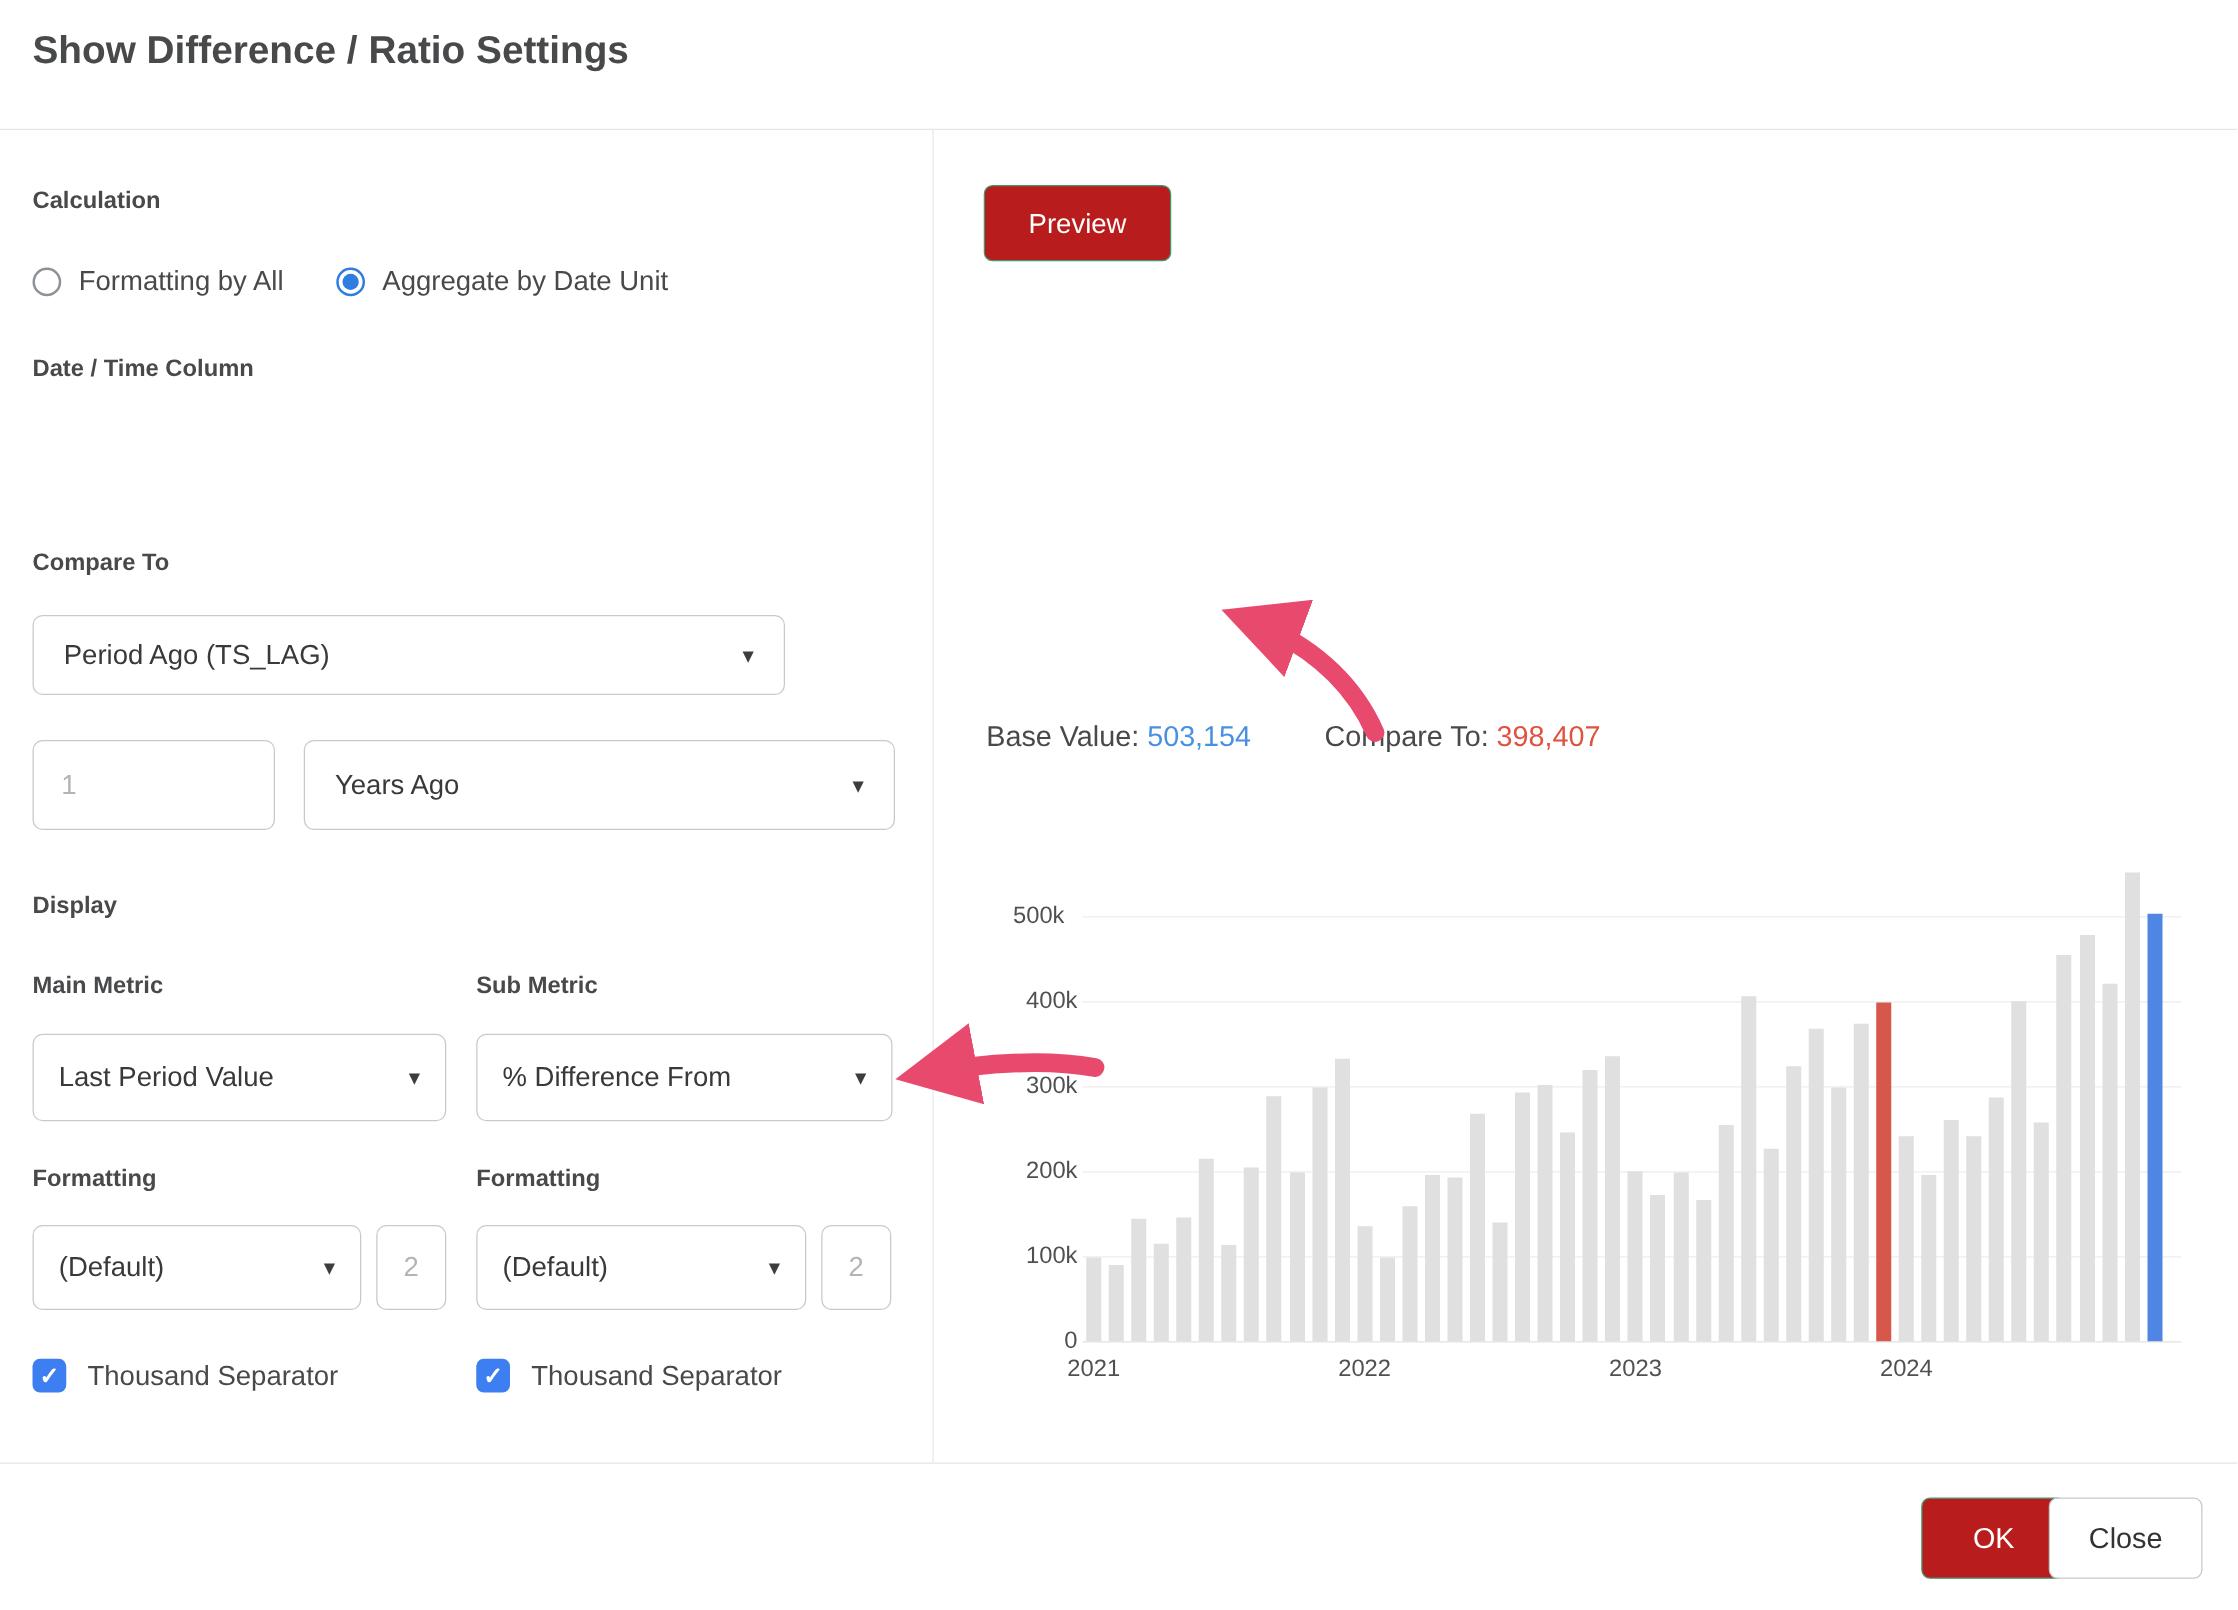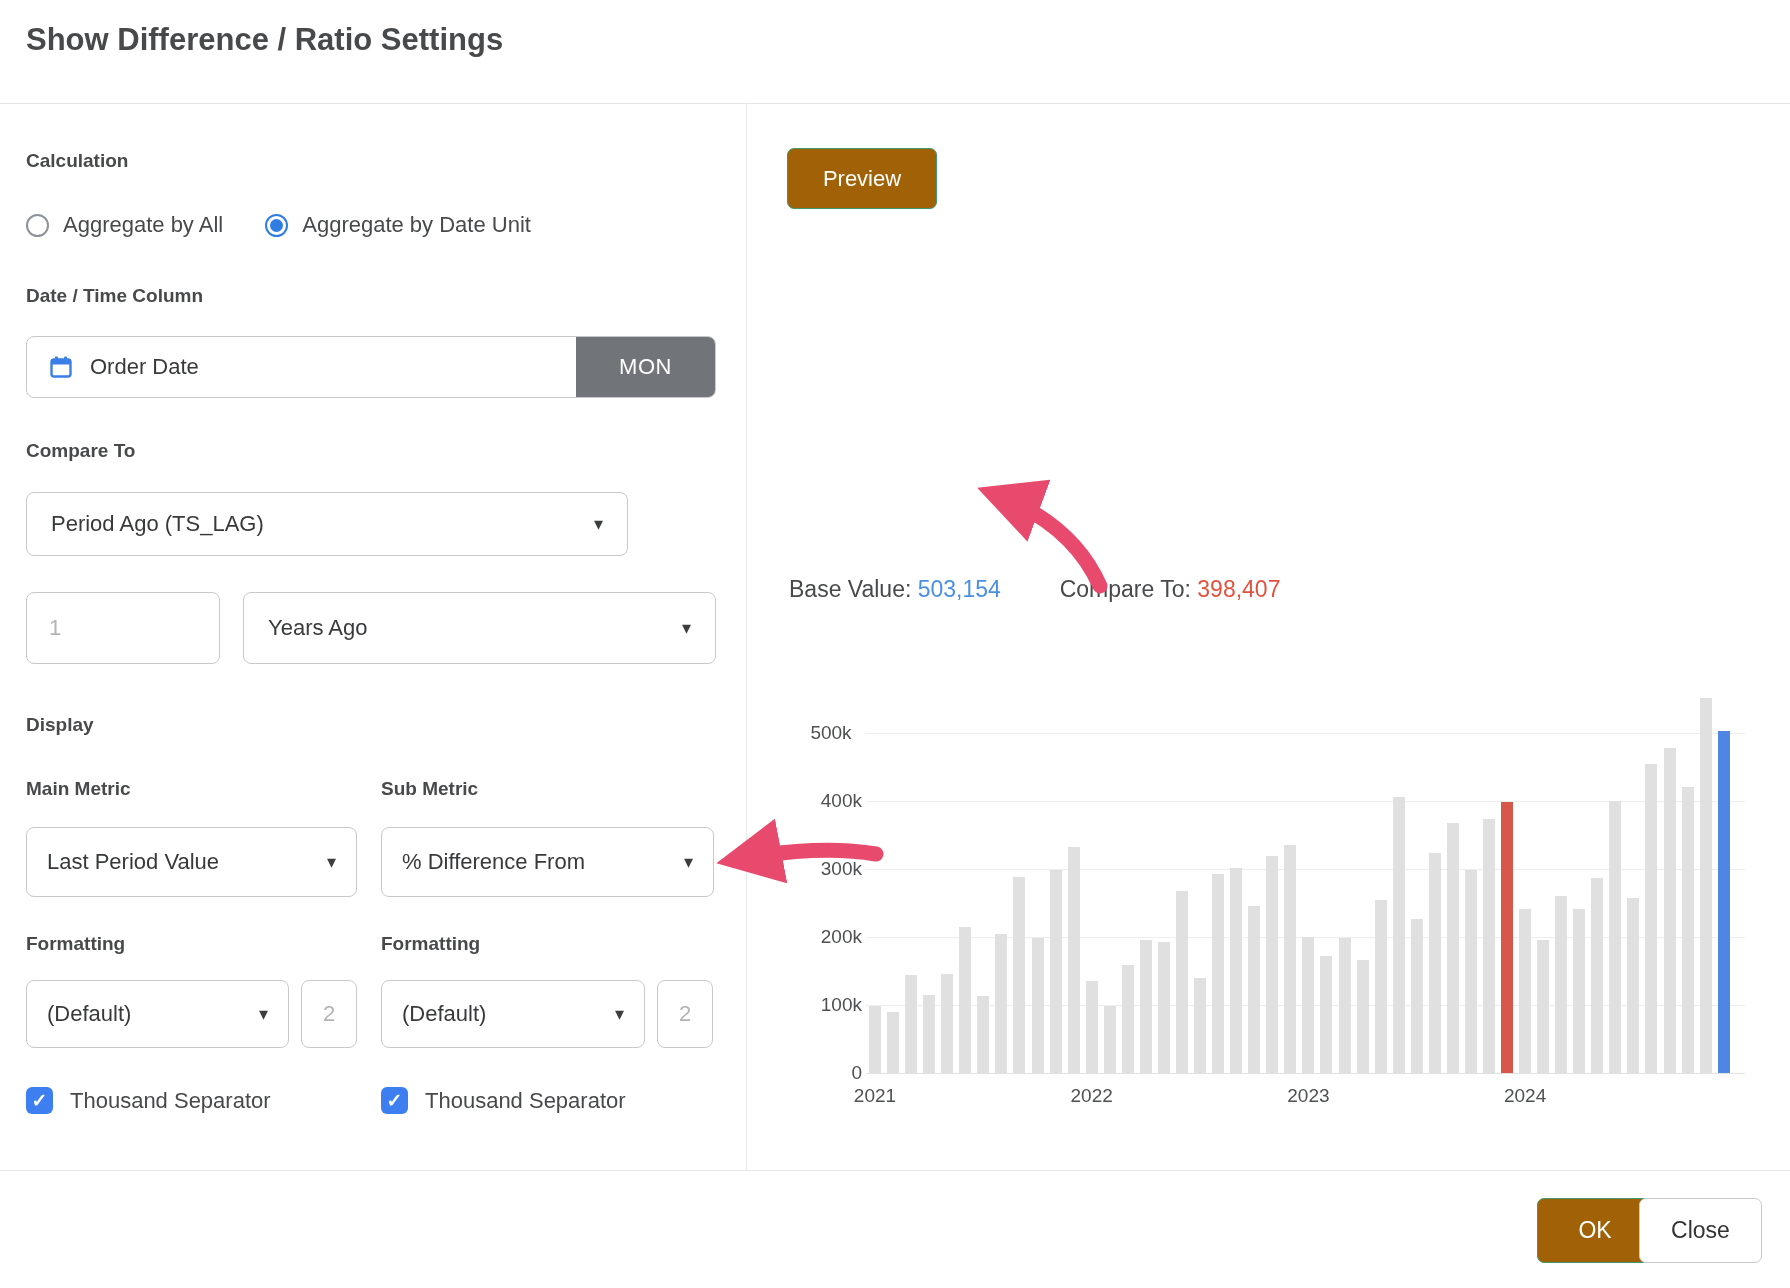--- a/index.html
+++ b/index.html
@@ -22,21 +22,21 @@
   .radio.on::after{content:"";position:absolute;inset:3px;border-radius:50%;background:#2f7de1;}
   .mon{margin-left:auto;width:139px;height:100%;background:#71757a;color:#fff;
        display:flex;align-items:center;justify-content:center;font-size:22px;
        border-radius:0 7px 7px 0;letter-spacing:.5px;}
   .ghost{color:#b3b4b8;}
   .cb-row{position:absolute;display:flex;align-items:center;gap:17px;font-size:22px;color:#48494b;}
   .cb{width:27px;height:27px;border-radius:6px;background:#3d7ff0;color:#fff;font-size:19px;
       font-weight:700;display:flex;align-items:center;justify-content:center;flex:0 0 auto;}
   .btn{position:absolute;display:flex;align-items:center;justify-content:center;
        border-radius:7px;font-size:22px;cursor:default;box-sizing:border-box;}
-  .btn.green{background:#a16207;color:#fff;border:1px solid #3f9a6e;}
+  .btn.green{background:#b91c1c;color:#fff;border:1px solid #3f9a6e;}
   .btn.plain{background:#fff;color:#333;border:1px solid #c9c9c9;}
   .card{position:absolute;left:787px;top:254px;width:957px;height:271px;
         border:1px solid #dedede;border-radius:3px;background:#fff;}
   .card-title{position:absolute;left:48px;top:30px;font-size:22px;color:#97999c;}
   .big-num{position:absolute;left:46px;top:70px;font-size:66px;font-weight:700;color:#4c4e52;
            letter-spacing:1px;}
   .pill{position:absolute;left:48px;top:190px;height:45px;border-radius:23px;background:#def0df;
         color:#3c9f50;font-size:23px;display:flex;align-items:center;padding:0 21px;gap:10px;}
   .vs{position:absolute;left:235px;top:201px;font-size:23px;color:#48494b;}
   .base-row{position:absolute;left:789px;top:576px;font-size:23px;color:#48494b;}
@@ -59,39 +59,29 @@
 
   <div class="abs page-title">Show Difference / Ratio Settings</div>
   <div class="hline" style="top:103px;"></div>
   <div class="vline"></div>
 
   <div class="sec-lbl" style="left:26px;top:150px;">Calculation</div>
 
   <div class="radio-row">
     <div class="radio-opt">
       <span class="radio"></span>
-      <span>Aggregate by All</span>
+      <span>Formatting by All</span>
     </div>
     <div class="radio-opt">
       <span class="radio on"></span>
       <span>Aggregate by Date Unit</span>
     </div>
   </div>
 
   <div class="sec-lbl" style="left:26px;top:285px;">Date / Time Column</div>
-  <div class="ctl" style="left:26px;top:336px;width:690px;height:62px;padding-left:22px;">
-    <svg class="cal" width="24" height="24" viewBox="0 0 24 24">
-      <rect x="2.5" y="4.5" width="19" height="17" rx="2.5" fill="none" stroke="#3a7fe8" stroke-width="2.4"></rect>
-      <rect x="2.5" y="4.5" width="19" height="5" fill="#3a7fe8"></rect>
-      <rect x="6" y="1.5" width="3" height="4.5" rx="1" fill="#3a7fe8"></rect>
-      <rect x="15" y="1.5" width="3" height="4.5" rx="1" fill="#3a7fe8"></rect>
-    </svg>
-    <span style="margin-left:17px;">Order Date</span>
-    <span class="mon">MON</span>
-  </div>
 
   <div class="sec-lbl" style="left:26px;top:440px;">Compare To</div>
   <div class="ctl" style="left:26px;top:492px;width:602px;height:64px;padding:0 24px;">
     <span>Period Ago (TS_LAG)</span>
     <span class="caret">▾</span>
   </div>
   <div class="ctl" style="left:26px;top:592px;width:194px;height:72px;padding:0 22px;">
     <span class="ghost">1</span>
   </div>
   <div class="ctl" style="left:243px;top:592px;width:473px;height:72px;padding:0 24px;">

